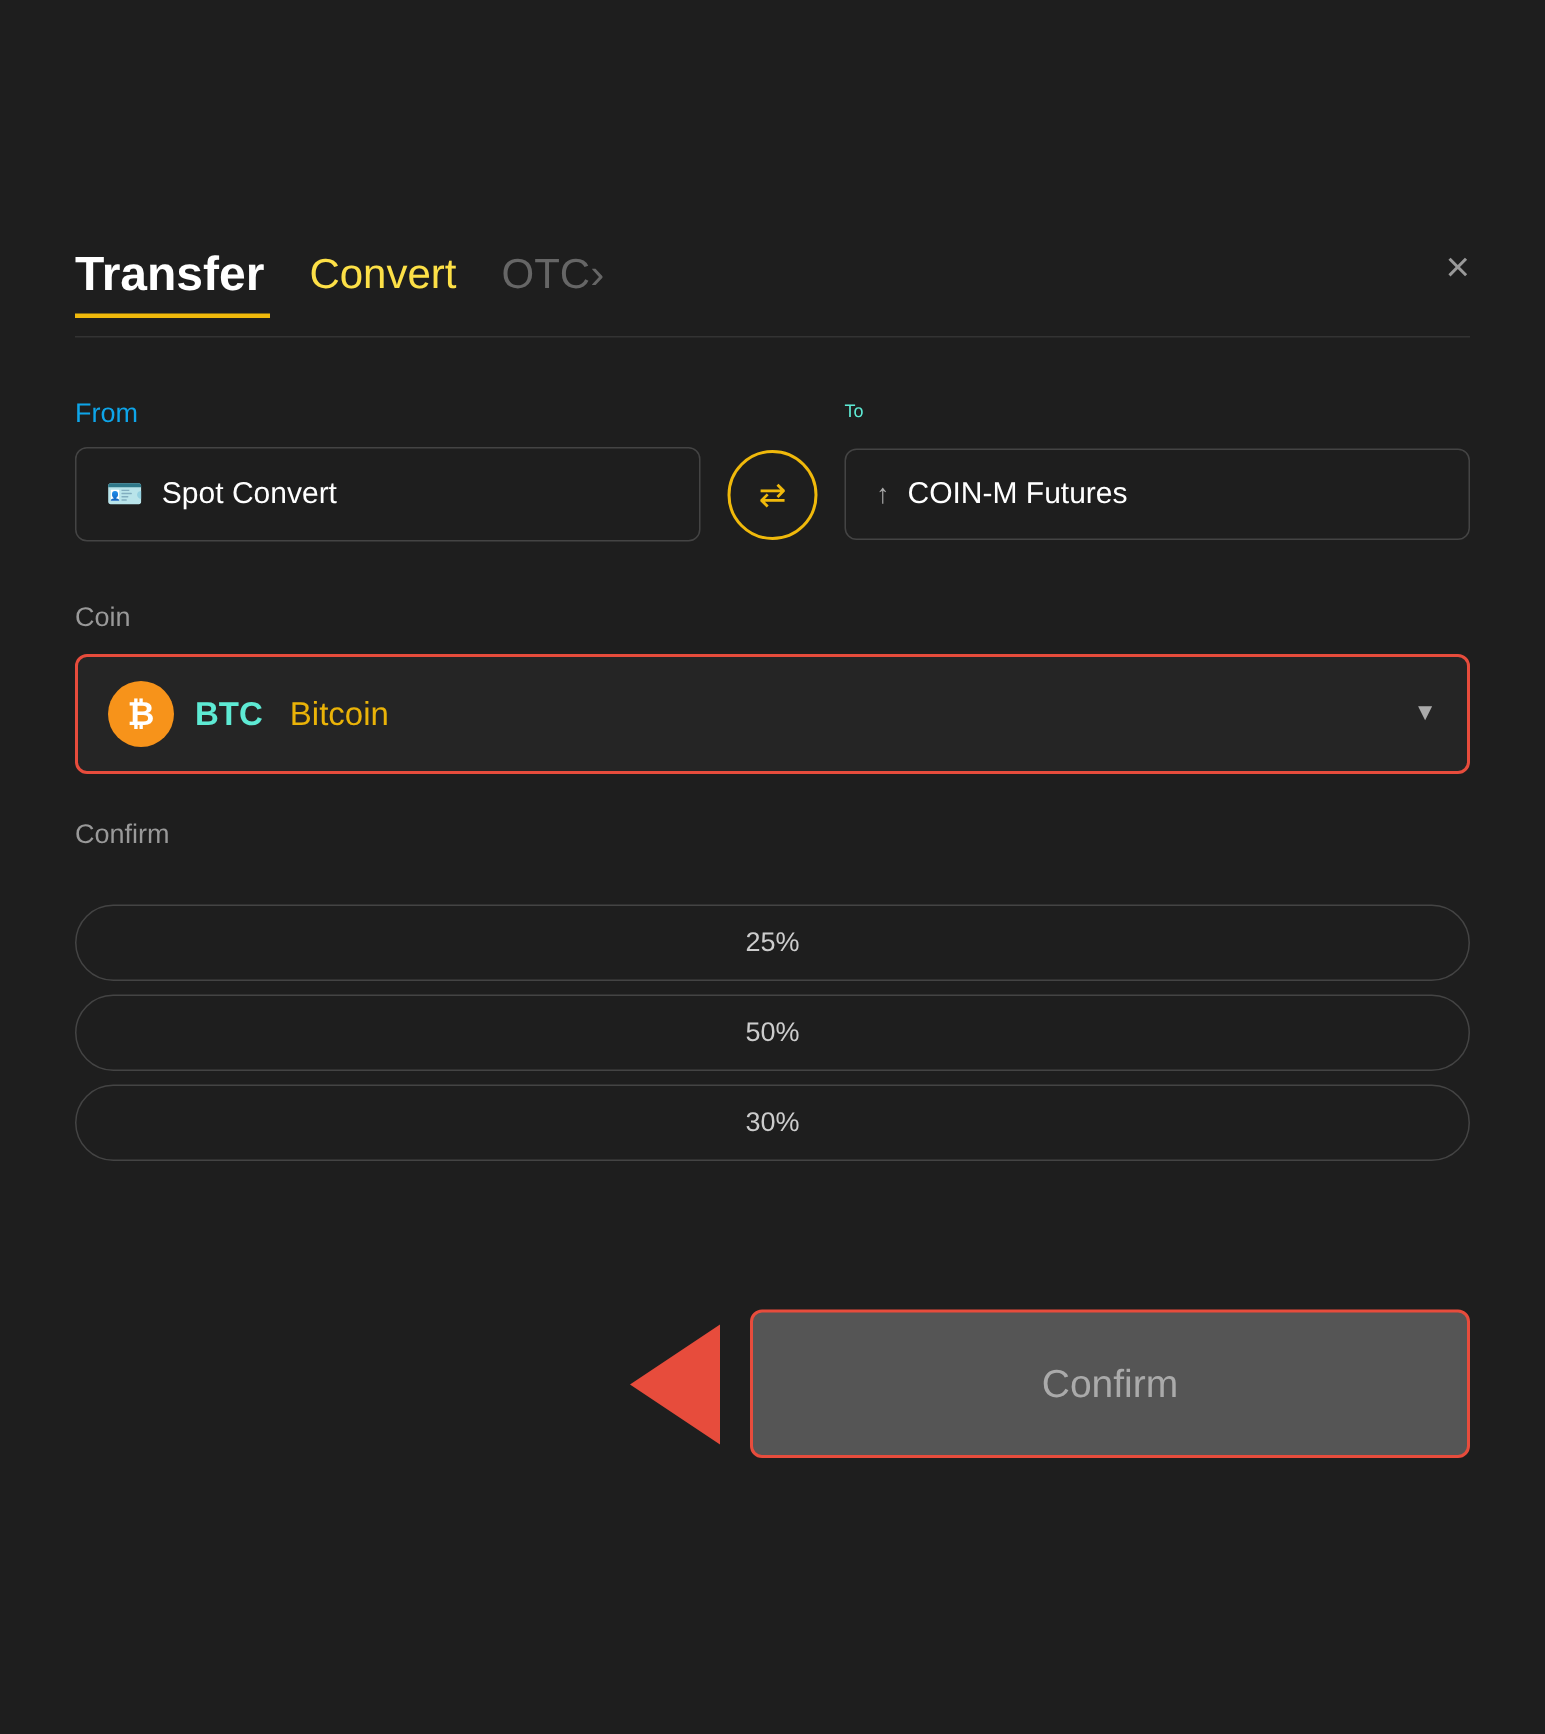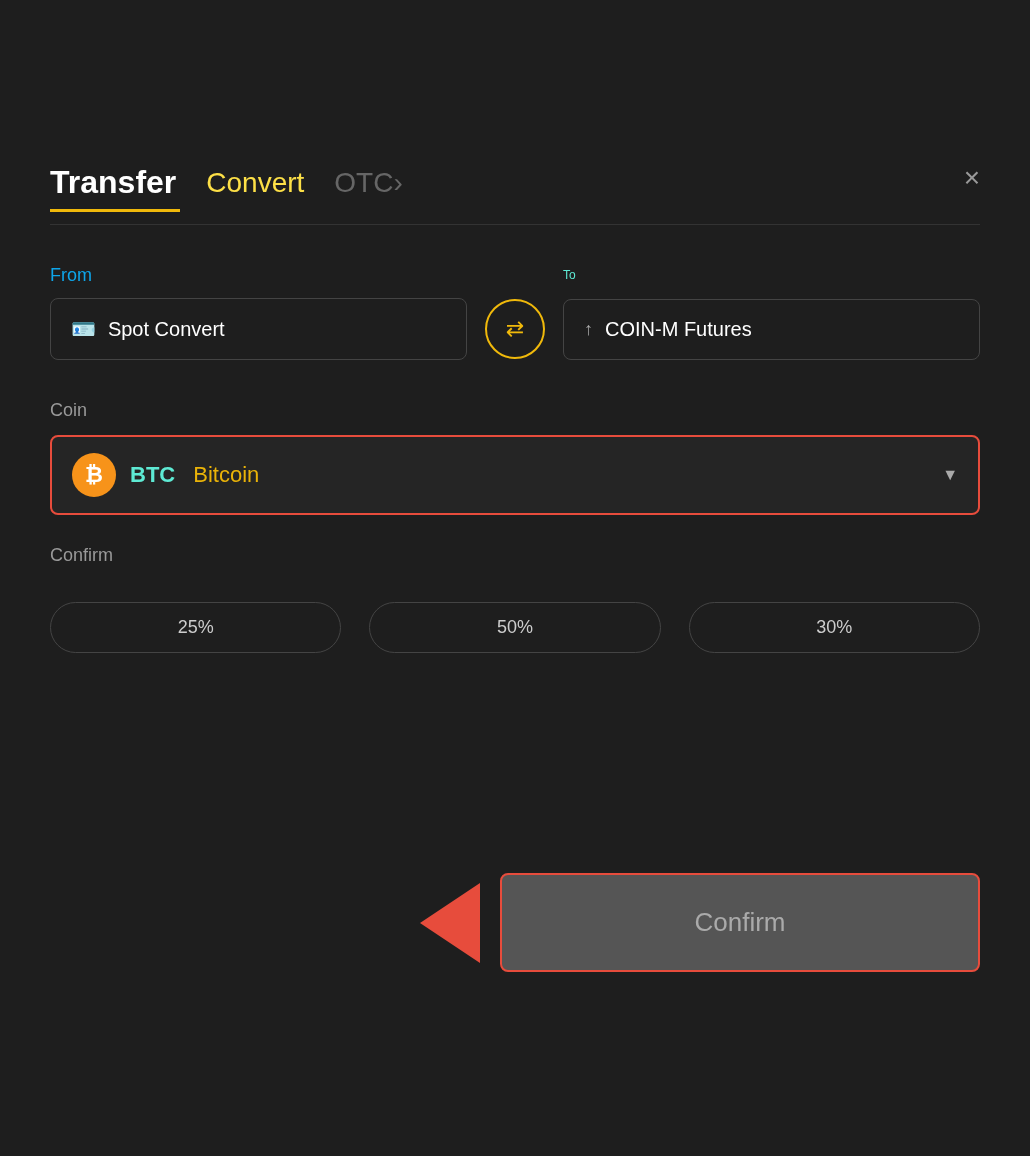--- a/index.html
+++ b/index.html
@@ -168,22 +168,23 @@
     .available-text {
       font-size: 18px;
       color: #888;
       white-space: nowrap;
     }
     .available-amount {
       color: #f0b90b;
     }
     .pct-row {
       display: flex;
-      gap: 28px;
+      gap: 9px;
       margin-bottom: 60px;
+      flex-direction: column;
     }
     .pct-btn {
       flex: 1;
       padding: 14px 0;
       border-radius: 30px;
       border: 1px solid #444;
       background: transparent;
       color: #ccc;
       font-size: 18px;
       cursor: pointer;

